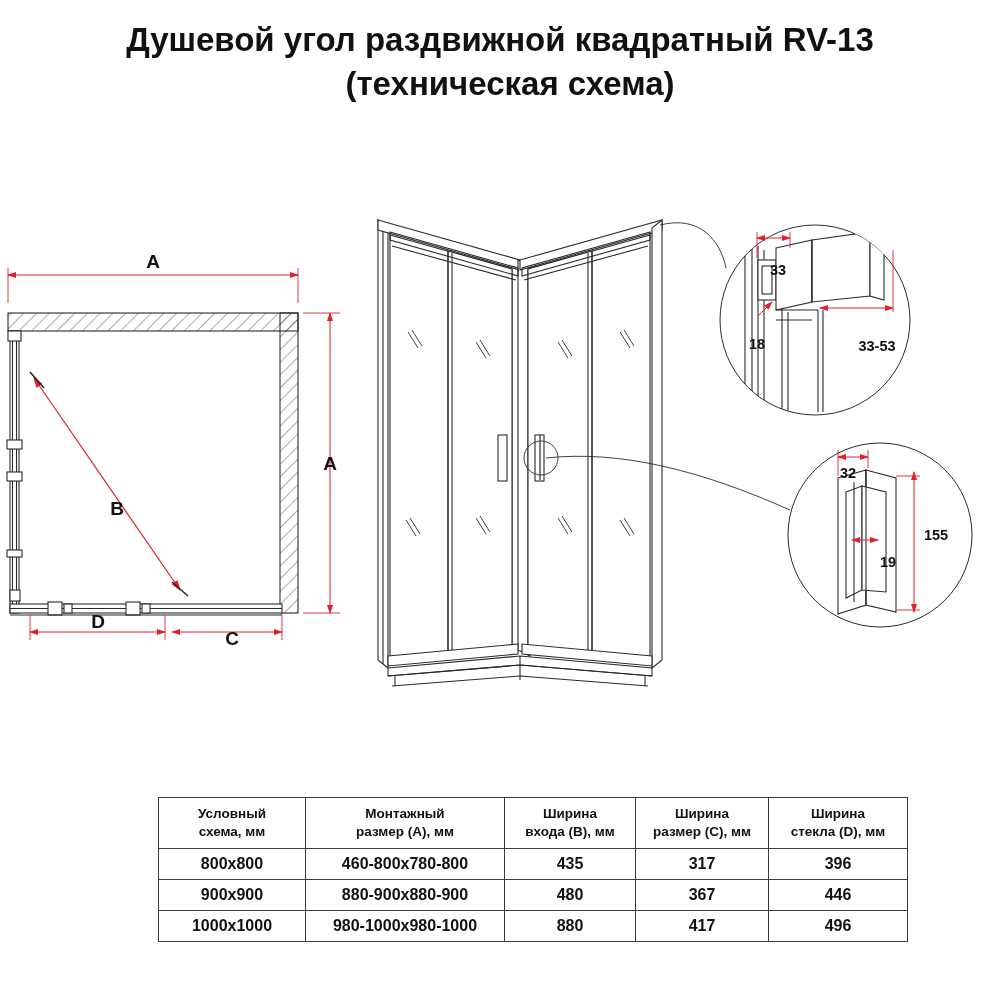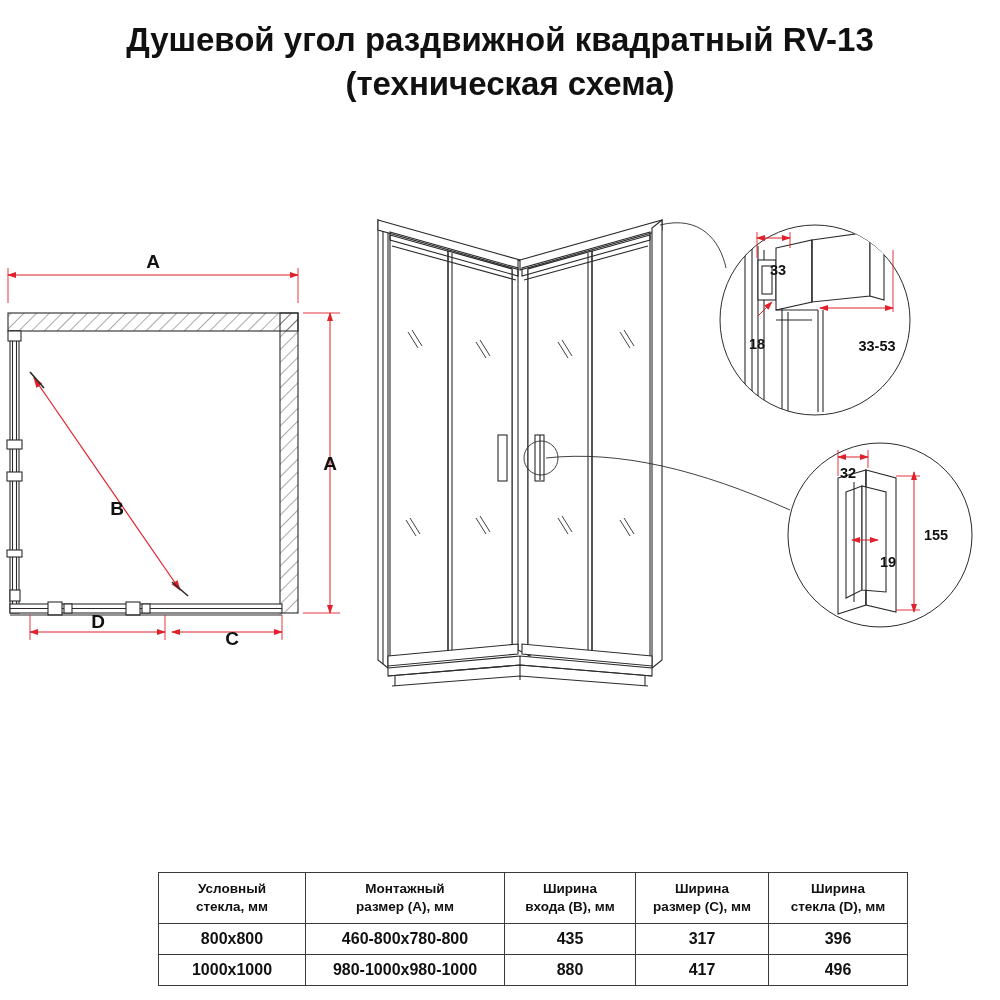--- a/index.html
+++ b/index.html
@@ -33,21 +33,21 @@
     top: 120px;
     left: 0;
     width: 1000px;
     height: 700px;
   }
 
   
   .spec-table {
     position: absolute;
     left: 158px;
-    top: 872px;
+    top: 797px;
     border-collapse: collapse;
     font-size: 13.5px;
   }
   .spec-table th, .spec-table td {
     border: 1px solid #3a3a3a;
     text-align: center;
     vertical-align: middle;
     font-weight: bold;
     color: #111;
   }
@@ -280,21 +280,21 @@
     <text x="936" y="420">155</text>
   </g>
 </svg>
 </div>
 
 <table class="spec-table">
   <thead>
     <tr>
       <th class="c0">
         <span>Условный</span><br>
-        <span>стекла, мм</span>
+        <span>схема, мм</span>
       </th>
       <th class="c1">
         <span>Монтажный</span><br>
         <span>размер (A), мм</span>
       </th>
       <th class="c2">
         <span>Ширина</span><br>
         <span>входа (B), мм</span>
       </th>
       <th class="c3">
@@ -309,20 +309,27 @@
   </thead>
   <tbody>
     <tr>
       <td>800x800</td>
       <td>460-800x780-800</td>
       <td>435</td>
       <td>317</td>
       <td>396</td>
     </tr>
     <tr>
+      <td>900x900</td>
+      <td>880-900x880-900</td>
+      <td>480</td>
+      <td>367</td>
+      <td>446</td>
+    </tr>
+    <tr>
       <td>1000x1000</td>
       <td>980-1000x980-1000</td>
       <td>880</td>
       <td>417</td>
       <td>496</td>
     </tr>
   </tbody>
 </table>
 
 </body></html>

